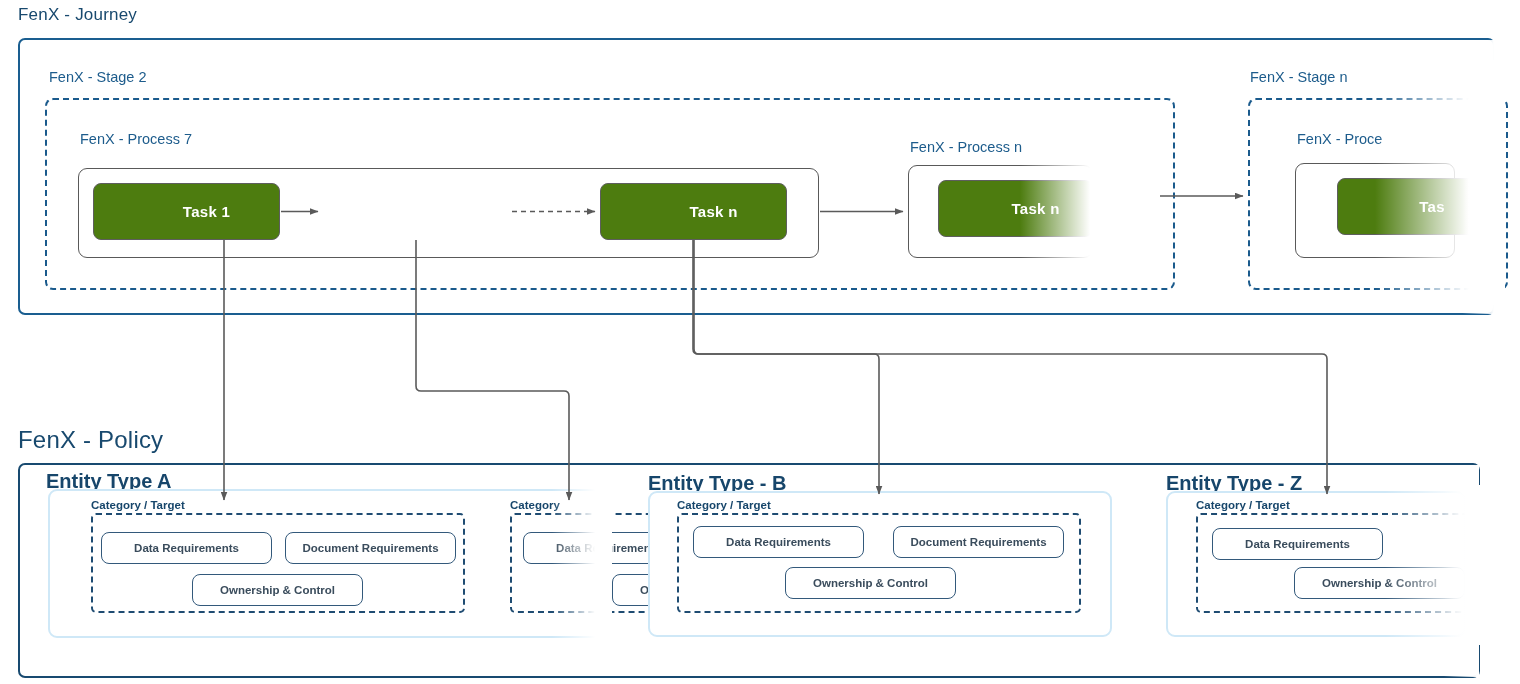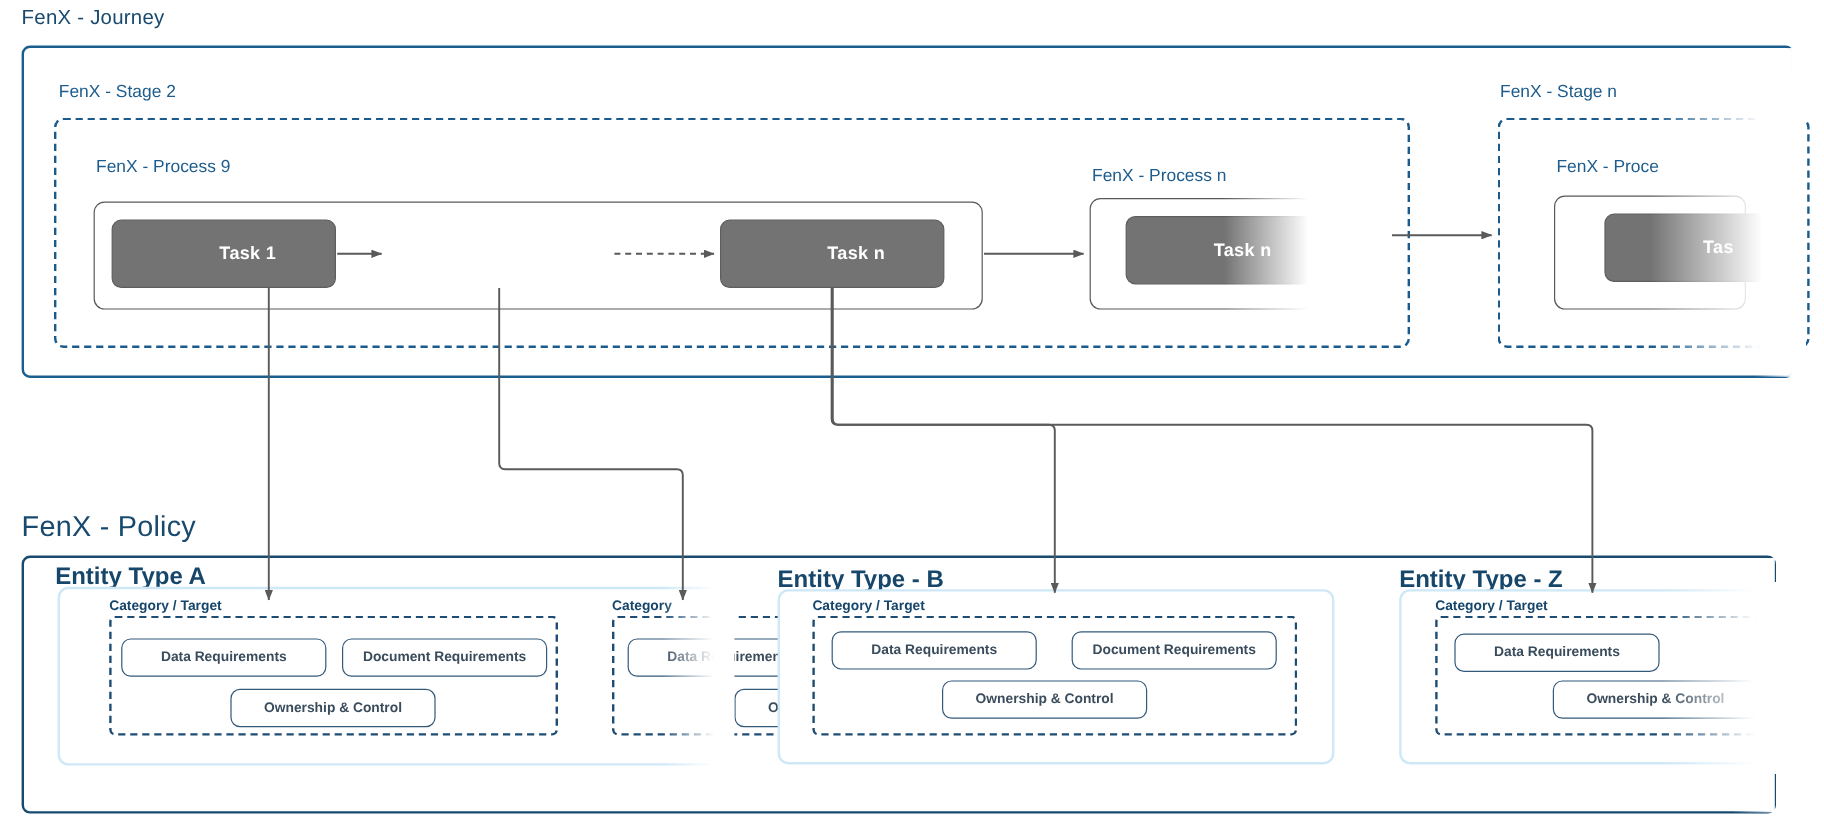--- a/index.html
+++ b/index.html
@@ -68,21 +68,21 @@
   #process1-label { left:80px;  top:131px; }
   #process1-box   { left:78px;  top:168px; width:741px; height:90px; }
   #processn-label { left:910px; top:139px; }
   #processn-box   { left:908px; top:165px; width:185px; height:93px; }
   #processz-label { left:1297px; top:131px; }
   #processz-box   { left:1295px; top:163px; width:160px; height:95px; }
 
   
   .task {
     position:absolute;
-    background:#737373;
+    background:#4d7c0f;
     border:1.6px solid #5e5e5e;
     border-radius:8px;
     color:#ffffff;
     font-weight:bold;
     font-size:15px;
     display:flex;
     align-items:center;
     justify-content:center;
     letter-spacing:.3px;
     padding-left:40px;
@@ -207,21 +207,21 @@
 
   <div class="section-title" id="journey-title">FenX - Journey</div>
 
   <div class="section-title" id="policy-title">FenX - Policy</div>
 
   <div class="outer-frame" id="journey-frame"></div>
 
   <div class="stage-label" id="stage1-label">FenX - Stage 2</div>
   <div class="stage-box" id="stage1-box"></div>
 
-  <div class="process-label" id="process1-label">FenX - Process 9</div>
+  <div class="process-label" id="process1-label">FenX - Process 7</div>
   <div class="process-box" id="process1-box"></div>
 
   <div class="task" id="task1">Task 1</div>
   <div class="task" id="taskn">Task n</div>
 
   <div class="process-label" id="processn-label">FenX - Process n</div>
   <div class="process-box" id="processn-box"></div>
   <div class="task" id="taskpn">Task n</div>
   <div class="fade" id="fade-processn"></div>
 

